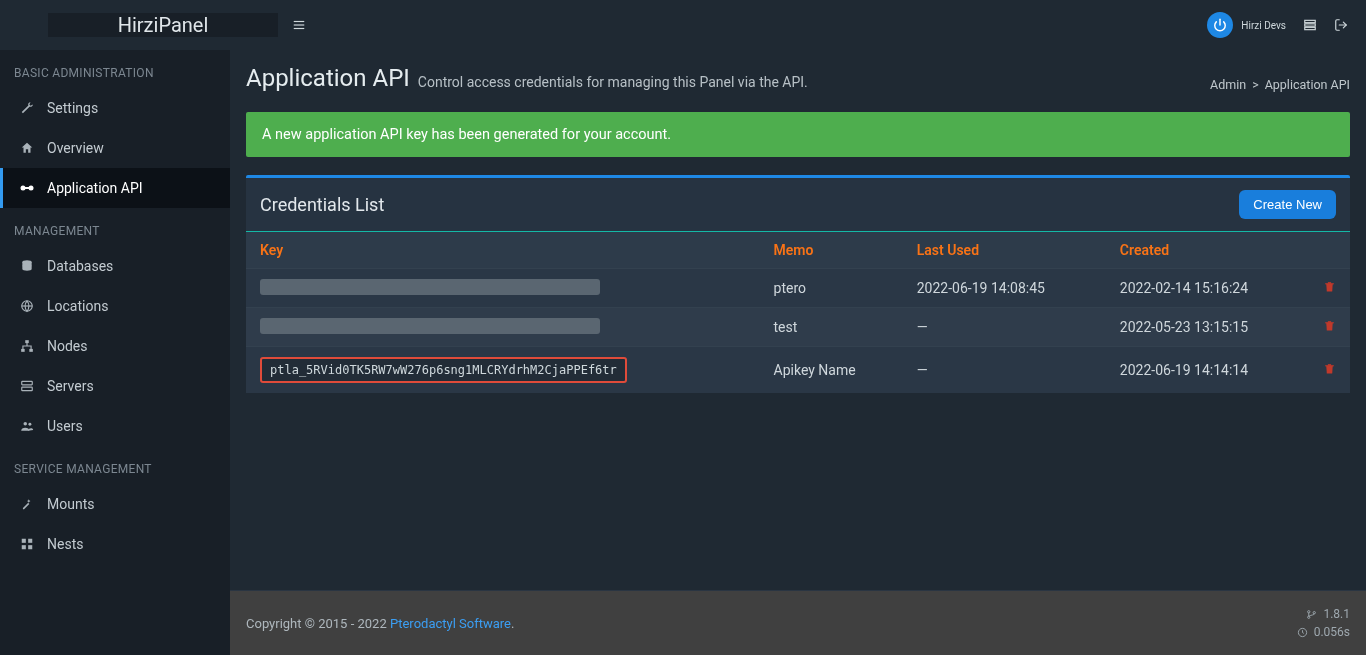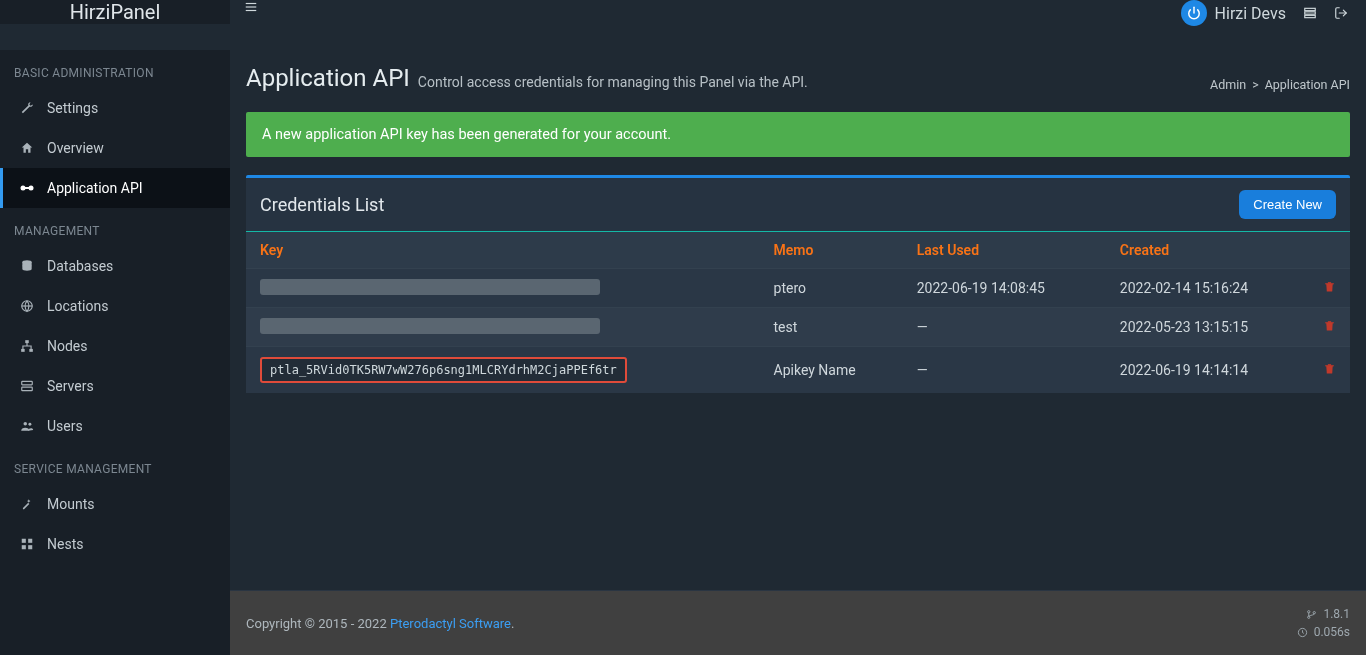--- a/index.html
+++ b/index.html
@@ -7,22 +7,23 @@
     font-family: -apple-system, BlinkMacSystemFont, "Segoe UI", Roboto, "Helvetica Neue", Arial, sans-serif;
     background: #10161d;
     color: #cfd8dc;
     width: 1366px;
     height: 655px;
     overflow: hidden;
   }
   .topbar {
     height: 50px;
     display: flex;
-    align-items: flex-start;
+    align-items: center;
     background: #1f2933;
+    padding-left: 48px;
   }
   .brand {
     width: 230px;
     background: #181f27;
     display: flex;
     align-items: center;
     justify-content: center;
     color: #e0e6ea;
     font-size: 20px;
   }
@@ -34,21 +35,21 @@
     font-size: 14px;
     cursor: pointer;
   }
   .topbar-spacer { flex: 1; }
   .topbar-right {
     display: flex;
     align-items: center;
     gap: 16px;
     padding-right: 18px;
     color: #cfd8dc;
-    font-size: 16px;
+    font-size: 10px;
   }
   .power-icon {
     width: 26px; height: 26px;
     border-radius: 50%;
     background: #1e88e5;
     display: inline-flex;
     align-items: center;
     justify-content: center;
     color: #fff;
   }

